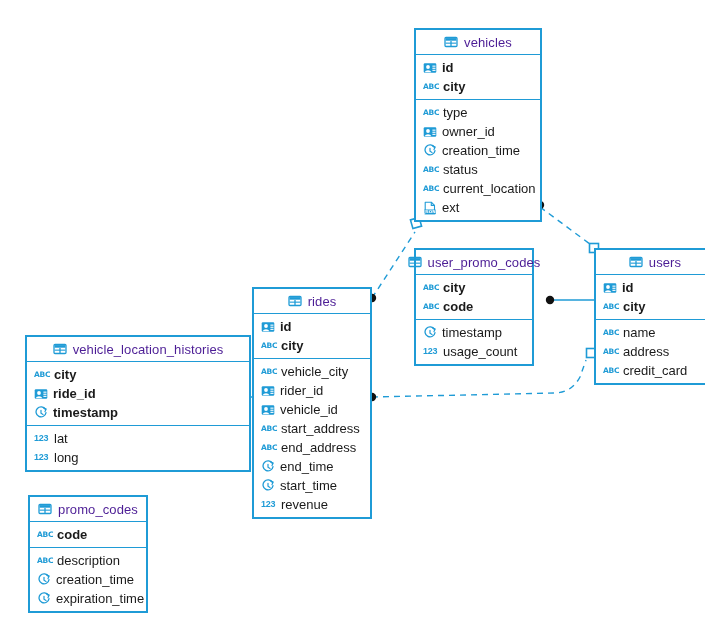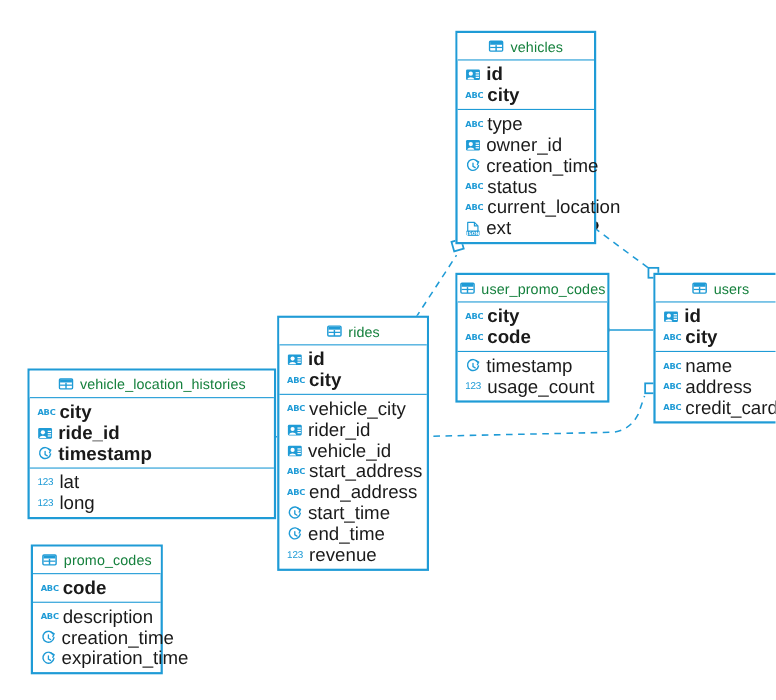--- a/index.html
+++ b/index.html
@@ -48,21 +48,21 @@
     align-items: center;
     justify-content: center;
     gap: 6px;
     padding: 0 6px;
     border-bottom: 1px solid #1f9bd6;
     background: #ffffff;
     white-space: nowrap;
   }
   .tbl-title .tname {
     font-size: 13px;
-    color: #15803d;
+    color: #4c1d95;
     letter-spacing: 0.1px;
   }
 
   .tbl-section {
     box-sizing: border-box;
     padding: 3px 0 3px 0;
   }
   .tbl-section.pk {
     border-bottom: 1px solid #1f9bd6;
   }
@@ -70,21 +70,21 @@
   .field-row {
     box-sizing: border-box;
     display: flex;
     align-items: center;
     gap: 5px;
     padding: 0 7px;
     height: 19px;
     white-space: nowrap;
   }
   .field-row .fname {
-    font-size: 17px;
+    font-size: 13px;
     color: #1a1a1a;
     line-height: 1;
   }
   .field-row.is-key .fname {
     font-weight: bold;
   }
 
   
   .ico {
     flex: 0 0 auto;
@@ -105,21 +105,21 @@
     color: #1f9bd6;
     letter-spacing: -0.2px;
     line-height: 11px;
     text-align: right;
   }
   .ico-123 {
     width: 15px;
     height: 11px;
     font-family: "Liberation Sans", sans-serif;
     font-size: 9px;
-    font-weight: normal;
+    font-weight: bold;
     color: #1f9bd6;
     line-height: 11px;
     letter-spacing: -0.2px;
     text-align: left;
   }
 </style>
 </head>
 <body>
 
 <div id="canvas">
@@ -228,21 +228,21 @@
       <path d="M2.2 1.2 h6.1 l3.2 3.2 v8.4 h-9.3 Z" fill="#ffffff" stroke="#1f9bd6" stroke-width="1.1" stroke-linejoin="round"></path>
       <path d="M8.3 1.2 v3.2 h3.2" fill="none" stroke="#1f9bd6" stroke-width="1.1" stroke-linejoin="round"></path>
       <rect x="1.1" y="8.6" width="11.8" height="4.6" rx="0.7" fill="#1f9bd6"></rect>
       <text x="7" y="12.3" font-family="DejaVu Sans, sans-serif" font-size="4.1" font-weight="bold" fill="#ffffff" text-anchor="middle">JSON</text>
     </svg>
           </span>
     <span class="fname">ext</span>
   </div>
      </div>
     </div>
-    <div class="table-node" style="left: 414px; top: 248px; width: 140px;">
+    <div class="table-node" style="left: 414px; top: 248px; width: 120px;">
       <div class="tbl-title">
        <span class="ico">
     <svg width="14" height="14" viewBox="0 0 14 14">
       <rect x="1" y="2.5" width="12" height="9" rx="1" fill="none" stroke="#1f9bd6" stroke-width="1.3"></rect>
       <rect x="1.6" y="3.1" width="10.8" height="2.6" fill="#1f9bd6"></rect>
       <rect x="6.35" y="6" width="1.3" height="5.4" fill="#1f9bd6"></rect>
       <rect x="1.6" y="7.6" width="10.8" height="1.1" fill="#1f9bd6"></rect>
     </svg>
         </span>
        <span class="tname">user_promo_codes</span>
@@ -313,21 +313,21 @@
         <div class="field-row">
     <span class="ico ico-abc">ABC</span>
     <span class="fname">address</span>
   </div>
         <div class="field-row">
     <span class="ico ico-abc">ABC</span>
     <span class="fname">credit_card</span>
   </div>
      </div>
     </div>
-    <div class="table-node" style="left: 252px; top: 287px; width: 138px;">
+    <div class="table-node" style="left: 252px; top: 287px; width: 120px;">
       <div class="tbl-title">
        <span class="ico">
     <svg width="14" height="14" viewBox="0 0 14 14">
       <rect x="1" y="2.5" width="12" height="9" rx="1" fill="none" stroke="#1f9bd6" stroke-width="1.3"></rect>
       <rect x="1.6" y="3.1" width="10.8" height="2.6" fill="#1f9bd6"></rect>
       <rect x="6.35" y="6" width="1.3" height="5.4" fill="#1f9bd6"></rect>
       <rect x="1.6" y="7.6" width="10.8" height="1.1" fill="#1f9bd6"></rect>
     </svg>
         </span>
        <span class="tname">rides</span>
@@ -391,31 +391,31 @@
     <span class="fname">end_address</span>
   </div>
         <div class="field-row">
     <span class="ico">
     <svg width="14" height="14" viewBox="0 0 14 14">
       <path d="M11.4 3.4 A5 5 0 1 0 12 6.6" fill="none" stroke="#1f9bd6" stroke-width="1.3" stroke-linecap="round"></path>
       <path d="M9.6 1.9 L12.2 3.1 L11.0 5.6" fill="none" stroke="#1f9bd6" stroke-width="1.2" stroke-linejoin="round" stroke-linecap="round"></path>
       <path d="M7 4.3 L7 7.2 L9 8.4" fill="none" stroke="#1f9bd6" stroke-width="1.2" stroke-linecap="round"></path>
     </svg>
           </span>
+    <span class="fname">end_time</span>
+  </div>
+        <div class="field-row">
+    <span class="ico">
+    <svg width="14" height="14" viewBox="0 0 14 14">
+      <path d="M11.4 3.4 A5 5 0 1 0 12 6.6" fill="none" stroke="#1f9bd6" stroke-width="1.3" stroke-linecap="round"></path>
+      <path d="M9.6 1.9 L12.2 3.1 L11.0 5.6" fill="none" stroke="#1f9bd6" stroke-width="1.2" stroke-linejoin="round" stroke-linecap="round"></path>
+      <path d="M7 4.3 L7 7.2 L9 8.4" fill="none" stroke="#1f9bd6" stroke-width="1.2" stroke-linecap="round"></path>
+    </svg>
+          </span>
     <span class="fname">start_time</span>
-  </div>
-        <div class="field-row">
-    <span class="ico">
-    <svg width="14" height="14" viewBox="0 0 14 14">
-      <path d="M11.4 3.4 A5 5 0 1 0 12 6.6" fill="none" stroke="#1f9bd6" stroke-width="1.3" stroke-linecap="round"></path>
-      <path d="M9.6 1.9 L12.2 3.1 L11.0 5.6" fill="none" stroke="#1f9bd6" stroke-width="1.2" stroke-linejoin="round" stroke-linecap="round"></path>
-      <path d="M7 4.3 L7 7.2 L9 8.4" fill="none" stroke="#1f9bd6" stroke-width="1.2" stroke-linecap="round"></path>
-    </svg>
-          </span>
-    <span class="fname">end_time</span>
   </div>
         <div class="field-row">
     <span class="ico ico-123">123</span>
     <span class="fname">revenue</span>
   </div>
      </div>
     </div>
     <div class="table-node" style="left: 25px; top: 335px; width: 226px;">
       <div class="tbl-title">
        <span class="ico">

